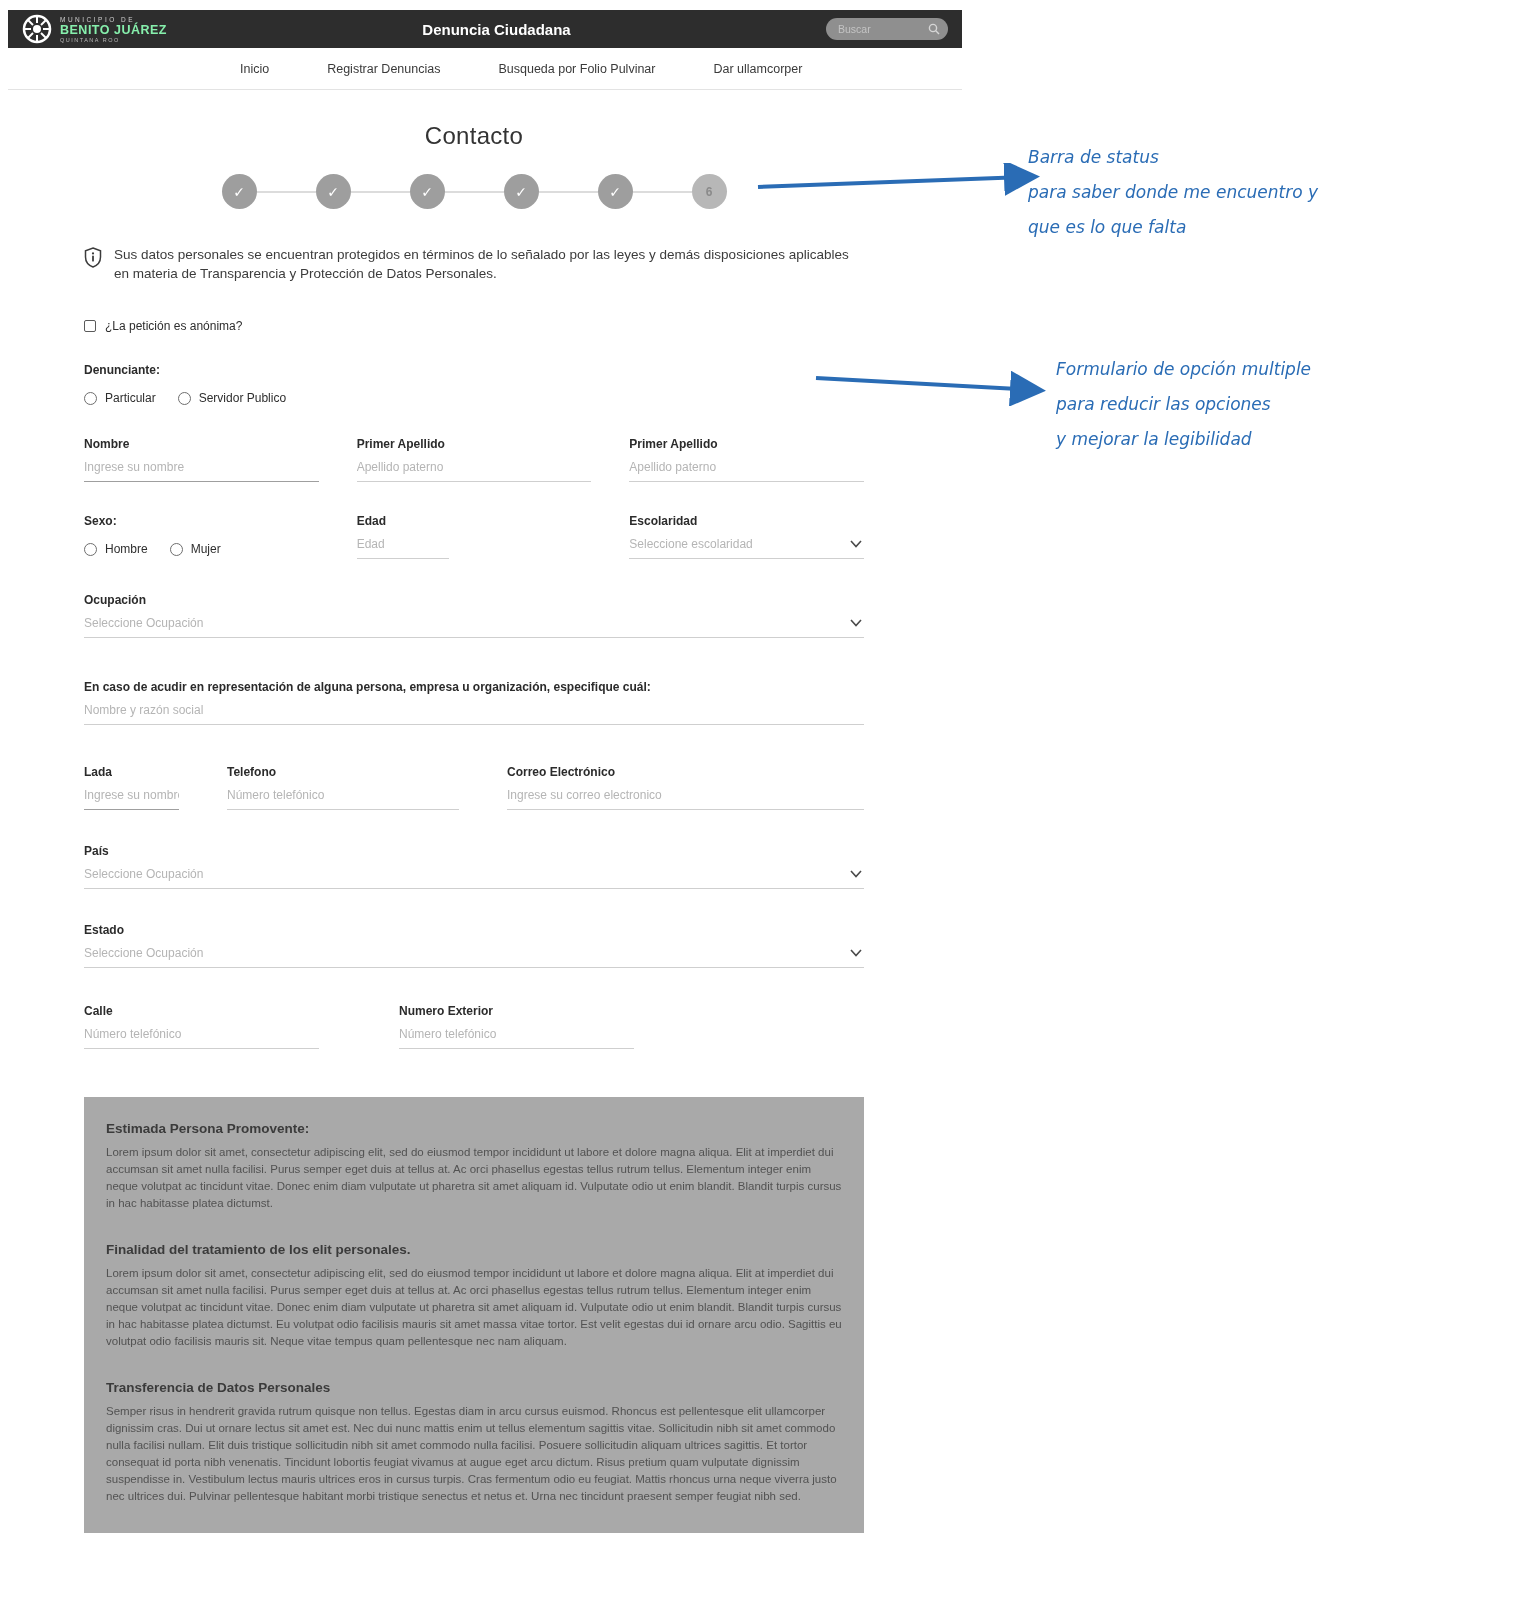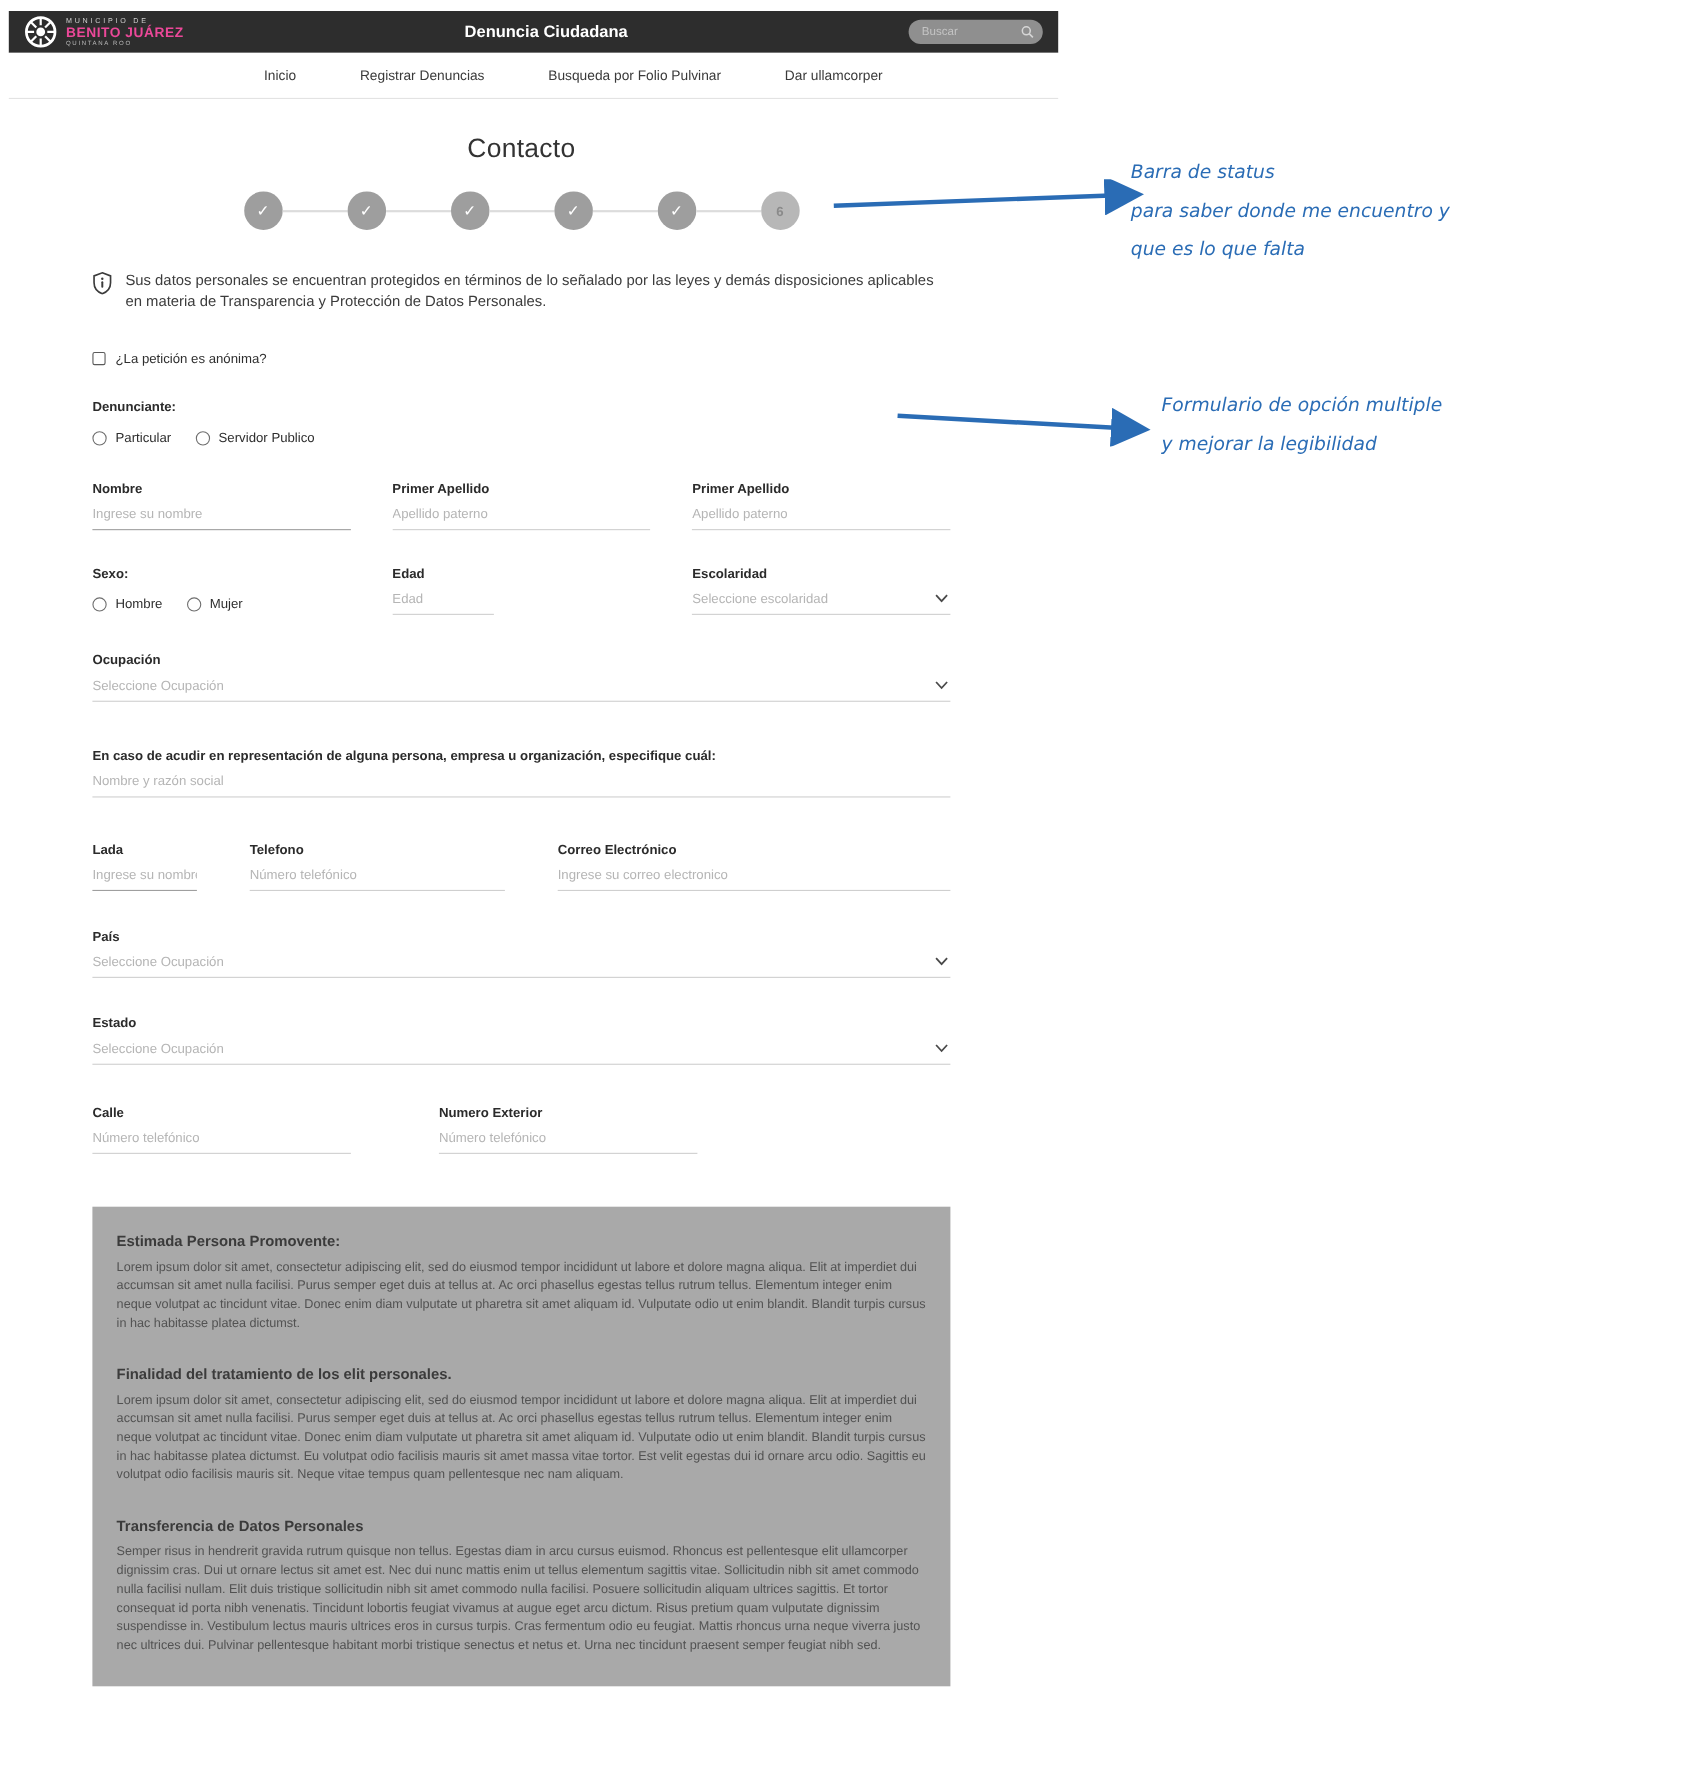--- a/index.html
+++ b/index.html
@@ -6,21 +6,21 @@
   html,body { width:1536px; height:1617px; background:#fff; font-family:"Liberation Sans","DejaVu Sans",sans-serif; }
   #canvas { position:relative; width:1536px; height:1617px; background:#fff; overflow:hidden; }
 
   
   .mockup { position:absolute; left:8px; top:10px; width:954px; background:#fff; }
 
   .topbar { height:38px; background:#2d2d2d; display:flex; align-items:center; padding:0 14px; }
   .logo { display:flex; align-items:center; gap:8px; }
   .logo-emblem { width:30px; height:30px; flex:0 0 auto; }
   .logo-text .l1 { font-size:6.5px; letter-spacing:2.5px; color:#cfcfcf; }
-  .logo-text .l2 { font-size:12.5px; font-weight:bold; color:#ec4899; letter-spacing:.5px; }
+  .logo-text .l2 { font-size:12.5px; font-weight:bold; color:#86efac; letter-spacing:.5px; }
   .logo-text .l3 { font-size:5.5px; color:#b9b9b9; letter-spacing:1.5px; }
   .topbar-title { flex:1; text-align:center; color:#fff; font-weight:bold; font-size:15px; }
   .searchbox { width:122px; height:22px; background:#8f8f8f; border-radius:11px; display:flex; align-items:center; padding:0 8px 0 12px; }
   .searchbox input { flex:1; width:70px; border:none; outline:none; background:transparent; font-size:10.5px; color:#e2e2e2; }
   .searchbox input::placeholder { color:#c4c4c4; }
 
   .navbar { height:42px; background:#fff; border-bottom:1px solid #e3e3e3; display:flex; align-items:center; gap:58px; padding-left:232px; }
   .nav-item { font-size:12.5px; color:#3a3a3a; cursor:pointer; white-space:nowrap; }
 
   .content { padding:0 98px 0 76px; }
@@ -335,16 +335,17 @@
   <svg class="arrow-svg" style="left:810px; top:366px;" width="244" height="40" viewBox="0 0 244 40">
     <defs>
         <marker id="ah2" markerWidth="9" markerHeight="9" refX="6" refY="4.5" orient="auto">
           <path d="M0,0 L9,4.5 L0,9 z" fill="#2a6cb5"></path>
         </marker>
       </defs>
     <line x1="6" y1="12" x2="224" y2="24" stroke="#2a6cb5" stroke-width="4" marker-end="url(#ah2)"></line>
   </svg>
   <div class="annotation" style="left:1056px; top:352px;">
     <div>Formulario de opción multiple</div>
+    <div>para reducir las opciones</div>
     <div>y mejorar la legibilidad</div>
   </div>
 
 </div>
 
 </body></html>

